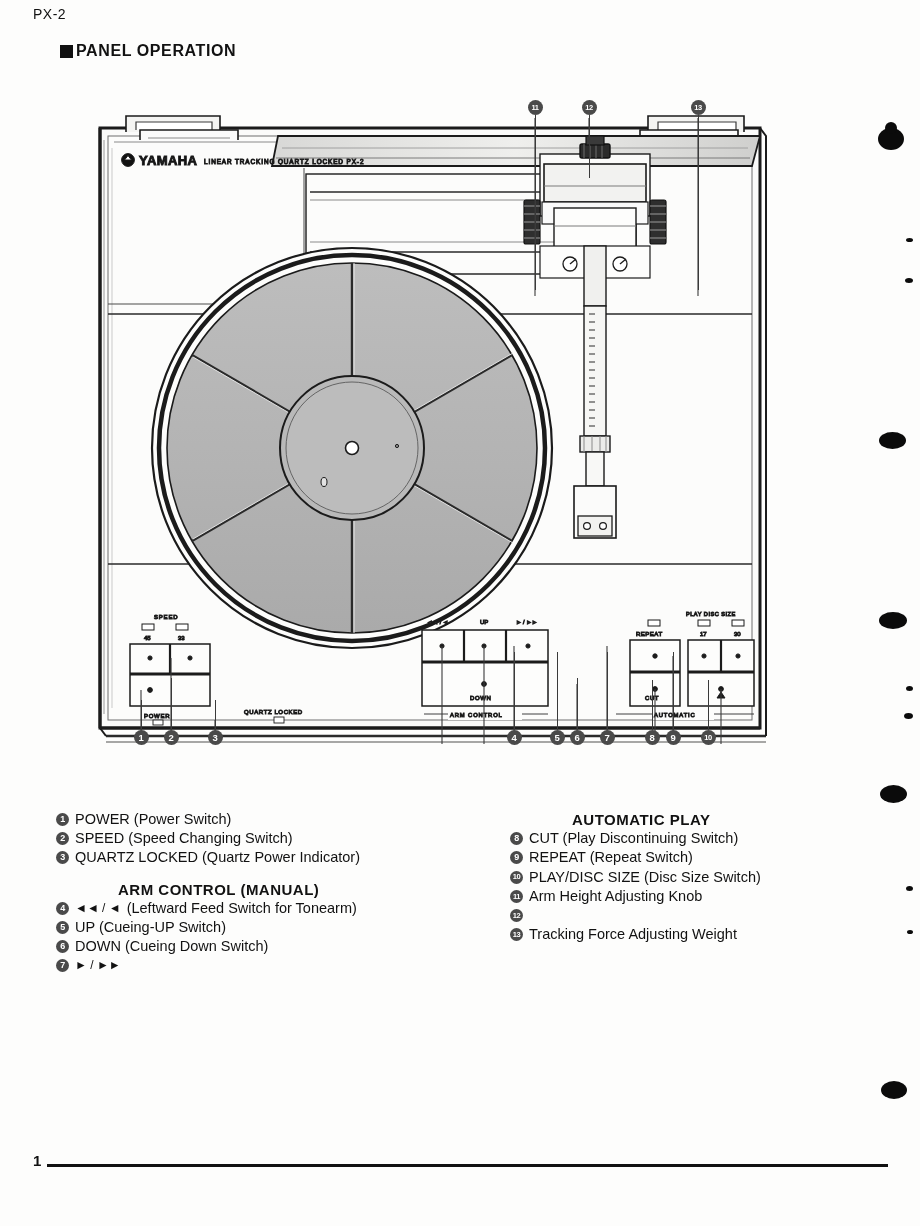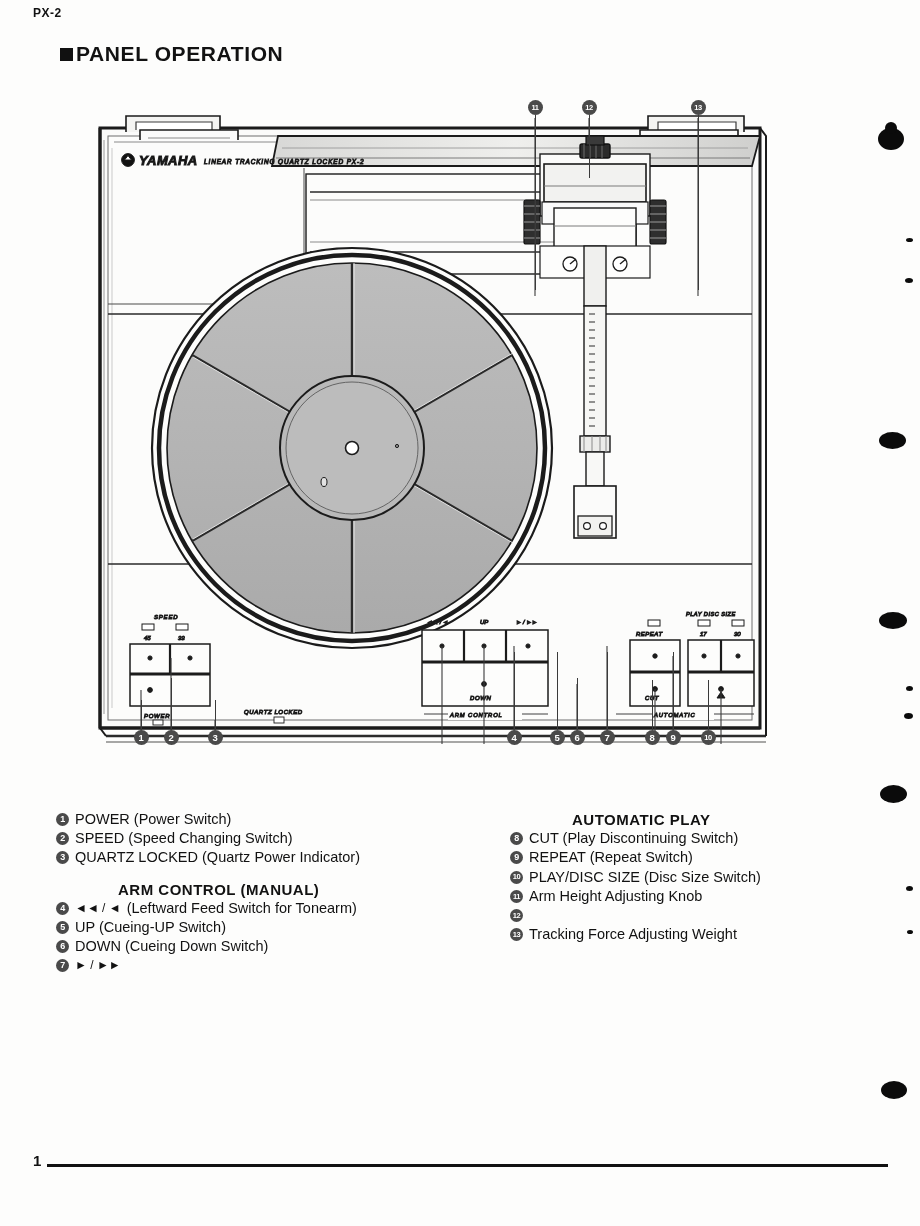--- a/index.html
+++ b/index.html
@@ -8,36 +8,36 @@
     width:920px;height:1226px;position:relative;overflow:hidden;
     font-family:"Liberation Sans","DejaVu Sans",sans-serif;
     color:#121212;
     background:#fdfdfc;
   }
   .page{position:absolute;inset:0;}
 
   
   #model-code{
     position:absolute;left:33px;top:6px;
-    font-size:12px;font-weight:bold;letter-spacing:0.5px;
+    font-size:14px;font-weight:normal;letter-spacing:0.5px;
   }
   #section-title-wrap{
     position:absolute;left:60px;top:42px;
     display:flex;align-items:center;gap:3px;
   }
   #section-bullet{
     width:13px;height:13px;background:#111;display:inline-block;
   }
   #section-title{
-    font-size:21px;font-weight:bold;letter-spacing:0.6px;
+    font-size:16px;font-weight:bold;letter-spacing:0.6px;
   }
 
   
   #illustration{
-    position:absolute;left:92px;top:96px;width:690px;height:660px;font-style:italic;
+    position:absolute;left:92px;top:96px;width:690px;height:660px;
   }
   #illo-svg{display:block;width:690px;height:660px;}
 
   
   #legend{
     position:absolute;left:48px;top:810px;width:830px;height:150px;
   }
   .legend-col{position:absolute;top:0;}
   #legend-left{left:8px;width:420px;}
   #legend-right{left:462px;width:400px;}

